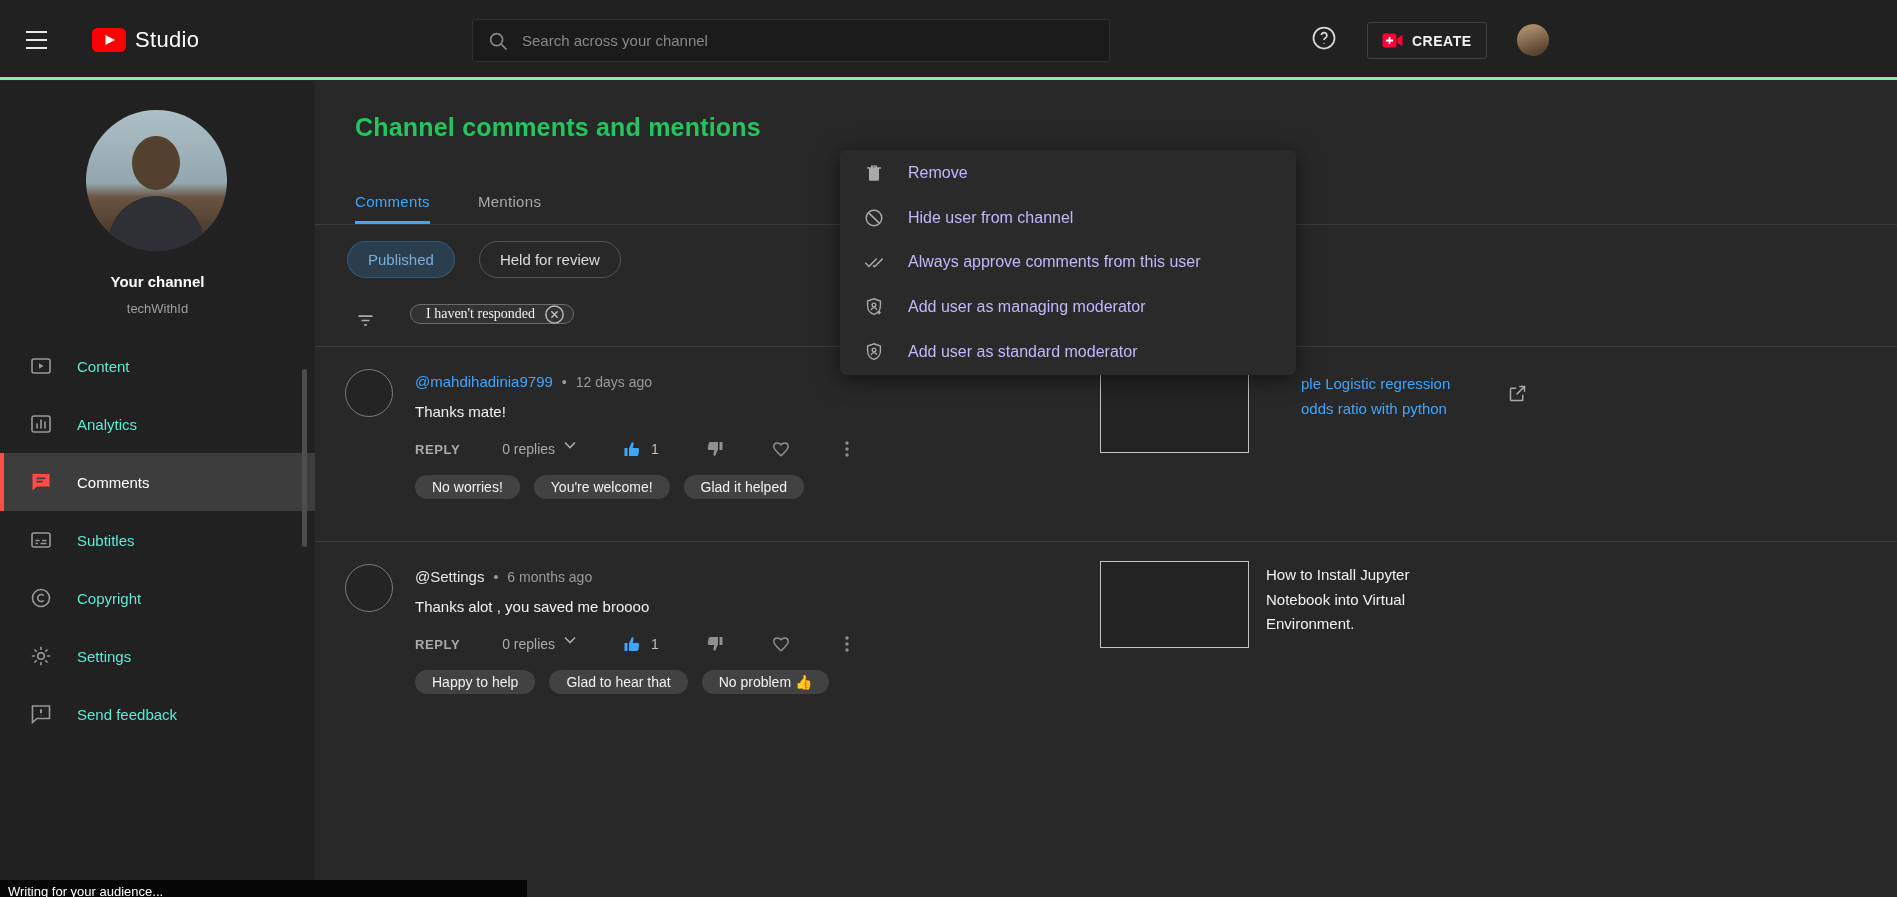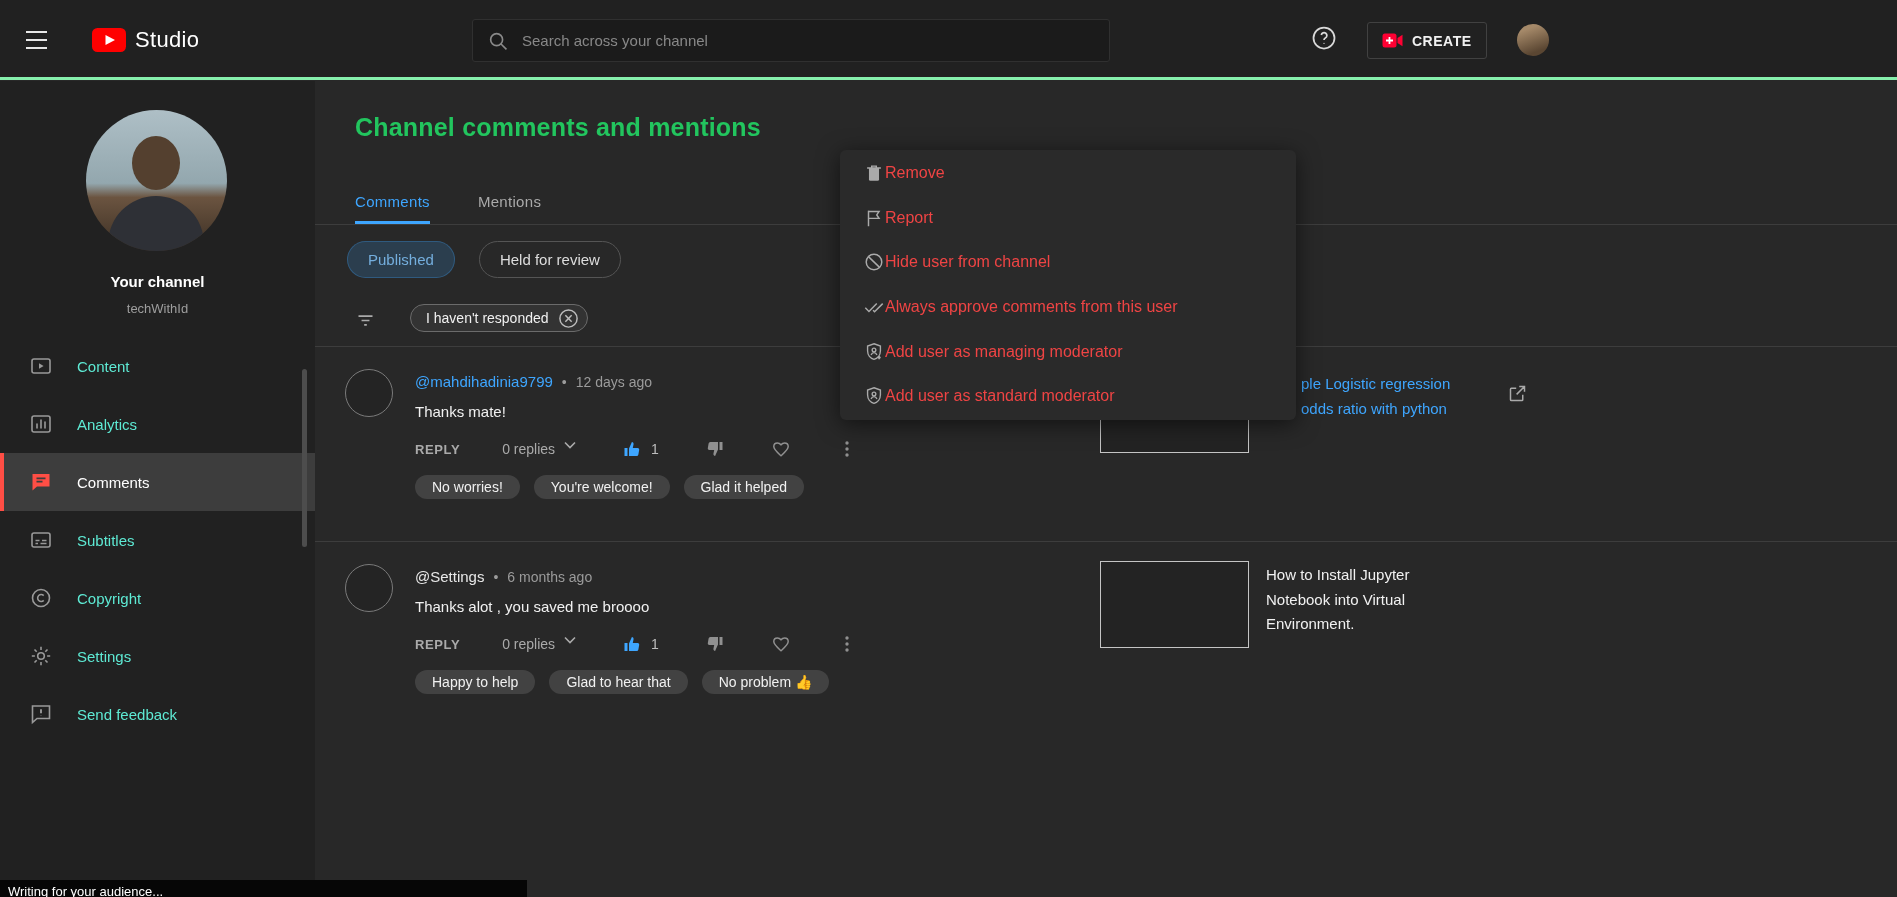--- a/index.html
+++ b/index.html
@@ -41,21 +41,21 @@
   .page-title { position:absolute; left:40px; top:32px; color:#22c55e; font-size:25px; font-weight:700; letter-spacing:.2px; }
   .tabs { position:absolute; left:40px; top:96px; height:47px; display:flex; gap:48px; }
   .tab { font-size:15px; font-weight:500; letter-spacing:.3px; color:#aaa; padding-top:16px; cursor:pointer; }
   .tab.active { color:#3ea6ff; border-bottom:3px solid #3ea6ff; }
   .divider { position:absolute; left:0; right:0; height:1px; background:#3d3d3d; }
   .status-chips { position:absolute; left:32px; top:160px; display:flex; gap:24px; }
   .schip { height:37px; display:flex; align-items:center; padding:0 20px; border-radius:19px; font-size:15px; cursor:pointer; }
   .schip.selected { background:rgba(62,166,255,.18); border:1px solid rgba(62,166,255,.28); color:#74aedd; }
   .schip.plain { background:transparent; border:1px solid #555; color:#ddd; }
   .filter-icon-wrap { position:absolute; left:40px; top:229px; color:#aaa; cursor:pointer; }
-  .filter-chip { position:absolute; left:95px; top:223px; height:28px; display:flex; align-items:center; gap:9px; padding:0 8px 0 15px; background:#333; border:1px solid #6b6b6b; border-radius:17px; color:#f1f1f1; font-size:14px; }
+  .filter-chip { position:absolute; left:95px; top:223px; height:20px; display:flex; align-items:center; gap:9px; padding:0 8px 0 15px; background:#333; border:1px solid #6b6b6b; border-radius:17px; color:#f1f1f1; font-size:14px;font-family:Liberation Serif, serif; }
   .chip-x { color:#bdbdbd; cursor:pointer; display:flex; }
 
   
   .comment { position:absolute; left:0; right:0; }
   .c-avatar { position:absolute; left:30px; top:22px; width:48px; height:48px; border-radius:50%; background:#242424; border:1px solid #7a7a7a; cursor:pointer; }
   .c-meta { position:absolute; left:100px; top:26px; font-size:15px; display:flex; gap:9px; align-items:baseline; }
   .c-author-link { color:#3ea6ff; font-weight:400; cursor:pointer; }
   .c-author-plain { color:#e8e8e8; font-weight:400; cursor:pointer; }
   .c-sep, .c-time { color:#9b9b9b; font-size:14px; }
   .c-text { position:absolute; left:100px; top:56px; color:#f1f1f1; font-size:15px; line-height:18px; }
@@ -69,21 +69,21 @@
   .act-ic:last-child { margin-right:0; }
   .smart-replies { position:absolute; left:100px; top:128px; display:flex; gap:14px; }
   .sr-chip { height:24px; display:flex; align-items:center; padding:4px 17px; border-radius:18px; background:rgba(255,255,255,.12); color:#f1f1f1; font-size:14px; cursor:pointer; white-space:nowrap; }
   .thumb { position:absolute; width:149px; border:1px solid #c4c4c4; background:#232323; cursor:pointer; }
   .vtitle-frag { position:absolute; left:986px; top:24px; color:#3ea6ff; font-size:15px; line-height:25px; cursor:pointer; }
   .vtitle { position:absolute; left:951px; top:21px; color:#f1f1f1; font-size:15px; line-height:24.5px; width:190px; }
   .ext-ic { position:absolute; left:1192px; top:36px; color:#aaa; cursor:pointer; }
 
   
   .ctx-menu { position:absolute; left:840px; top:150px; width:456px; background:#2a2a2a; border-radius:6px; box-shadow:0 4px 22px rgba(0,0,0,.55); padding:1px 0; z-index:50; }
-  .menu-item { height:44.6px; display:flex; align-items:center; padding:0 16px 0 23px; color:#ef4444; font-size:16px; cursor:pointer; }
+  .menu-item { height:44.6px; display:flex; align-items:center; gap:23px; padding:0 16px 0 23px; color:#c4b5fd; font-size:16px; cursor:pointer; }
   .mi-icon { width:22px; height:22px; color:#aaa; flex:none; display:flex; }
 
   
   .snackbar { position:absolute; left:0; bottom:0; width:527px; height:17px; background:#060606; color:#fff; font-size:13px; line-height:24px; padding-left:8px; overflow:hidden; white-space:nowrap; z-index:60; }
 
   svg { display:block; }
 </style>
 </head>
 <body>
 
@@ -363,29 +363,20 @@
         <svg width="22" height="22" viewBox="0 0 24 24" fill="none" stroke="currentColor" stroke-width="1.6">
             <path d="M4.5 6.5h15M9.5 6.5V4.5h5v2"></path>
             <path d="M6.5 6.5h11V19a1.5 1.5 0 0 1-1.5 1.5H8A1.5 1.5 0 0 1 6.5 19z" fill="currentColor" stroke="none"></path>
           </svg>
       </span>
       <span>Remove</span>
     </div>
     <div class="menu-item">
       <span class="mi-icon">
         <svg width="22" height="22" viewBox="0 0 24 24" fill="none" stroke="currentColor" stroke-width="1.6">
-            <path d="M6 21V4"></path>
-            <path d="M6 4.8h11.5L15 8.6l2.5 3.8H6"></path>
-          </svg>
-      </span>
-      <span>Report</span>
-    </div>
-    <div class="menu-item">
-      <span class="mi-icon">
-        <svg width="22" height="22" viewBox="0 0 24 24" fill="none" stroke="currentColor" stroke-width="1.6">
             <circle cx="12" cy="12" r="8.5"></circle>
             <path d="M6.2 6.4l11.6 11.2"></path>
           </svg>
       </span>
       <span>Hide user from channel</span>
     </div>
     <div class="menu-item">
       <span class="mi-icon">
         <svg width="22" height="22" viewBox="0 0 24 24" fill="none" stroke="currentColor" stroke-width="1.6">
             <path d="M2.5 12.8l4 4L15 8.2"></path>

